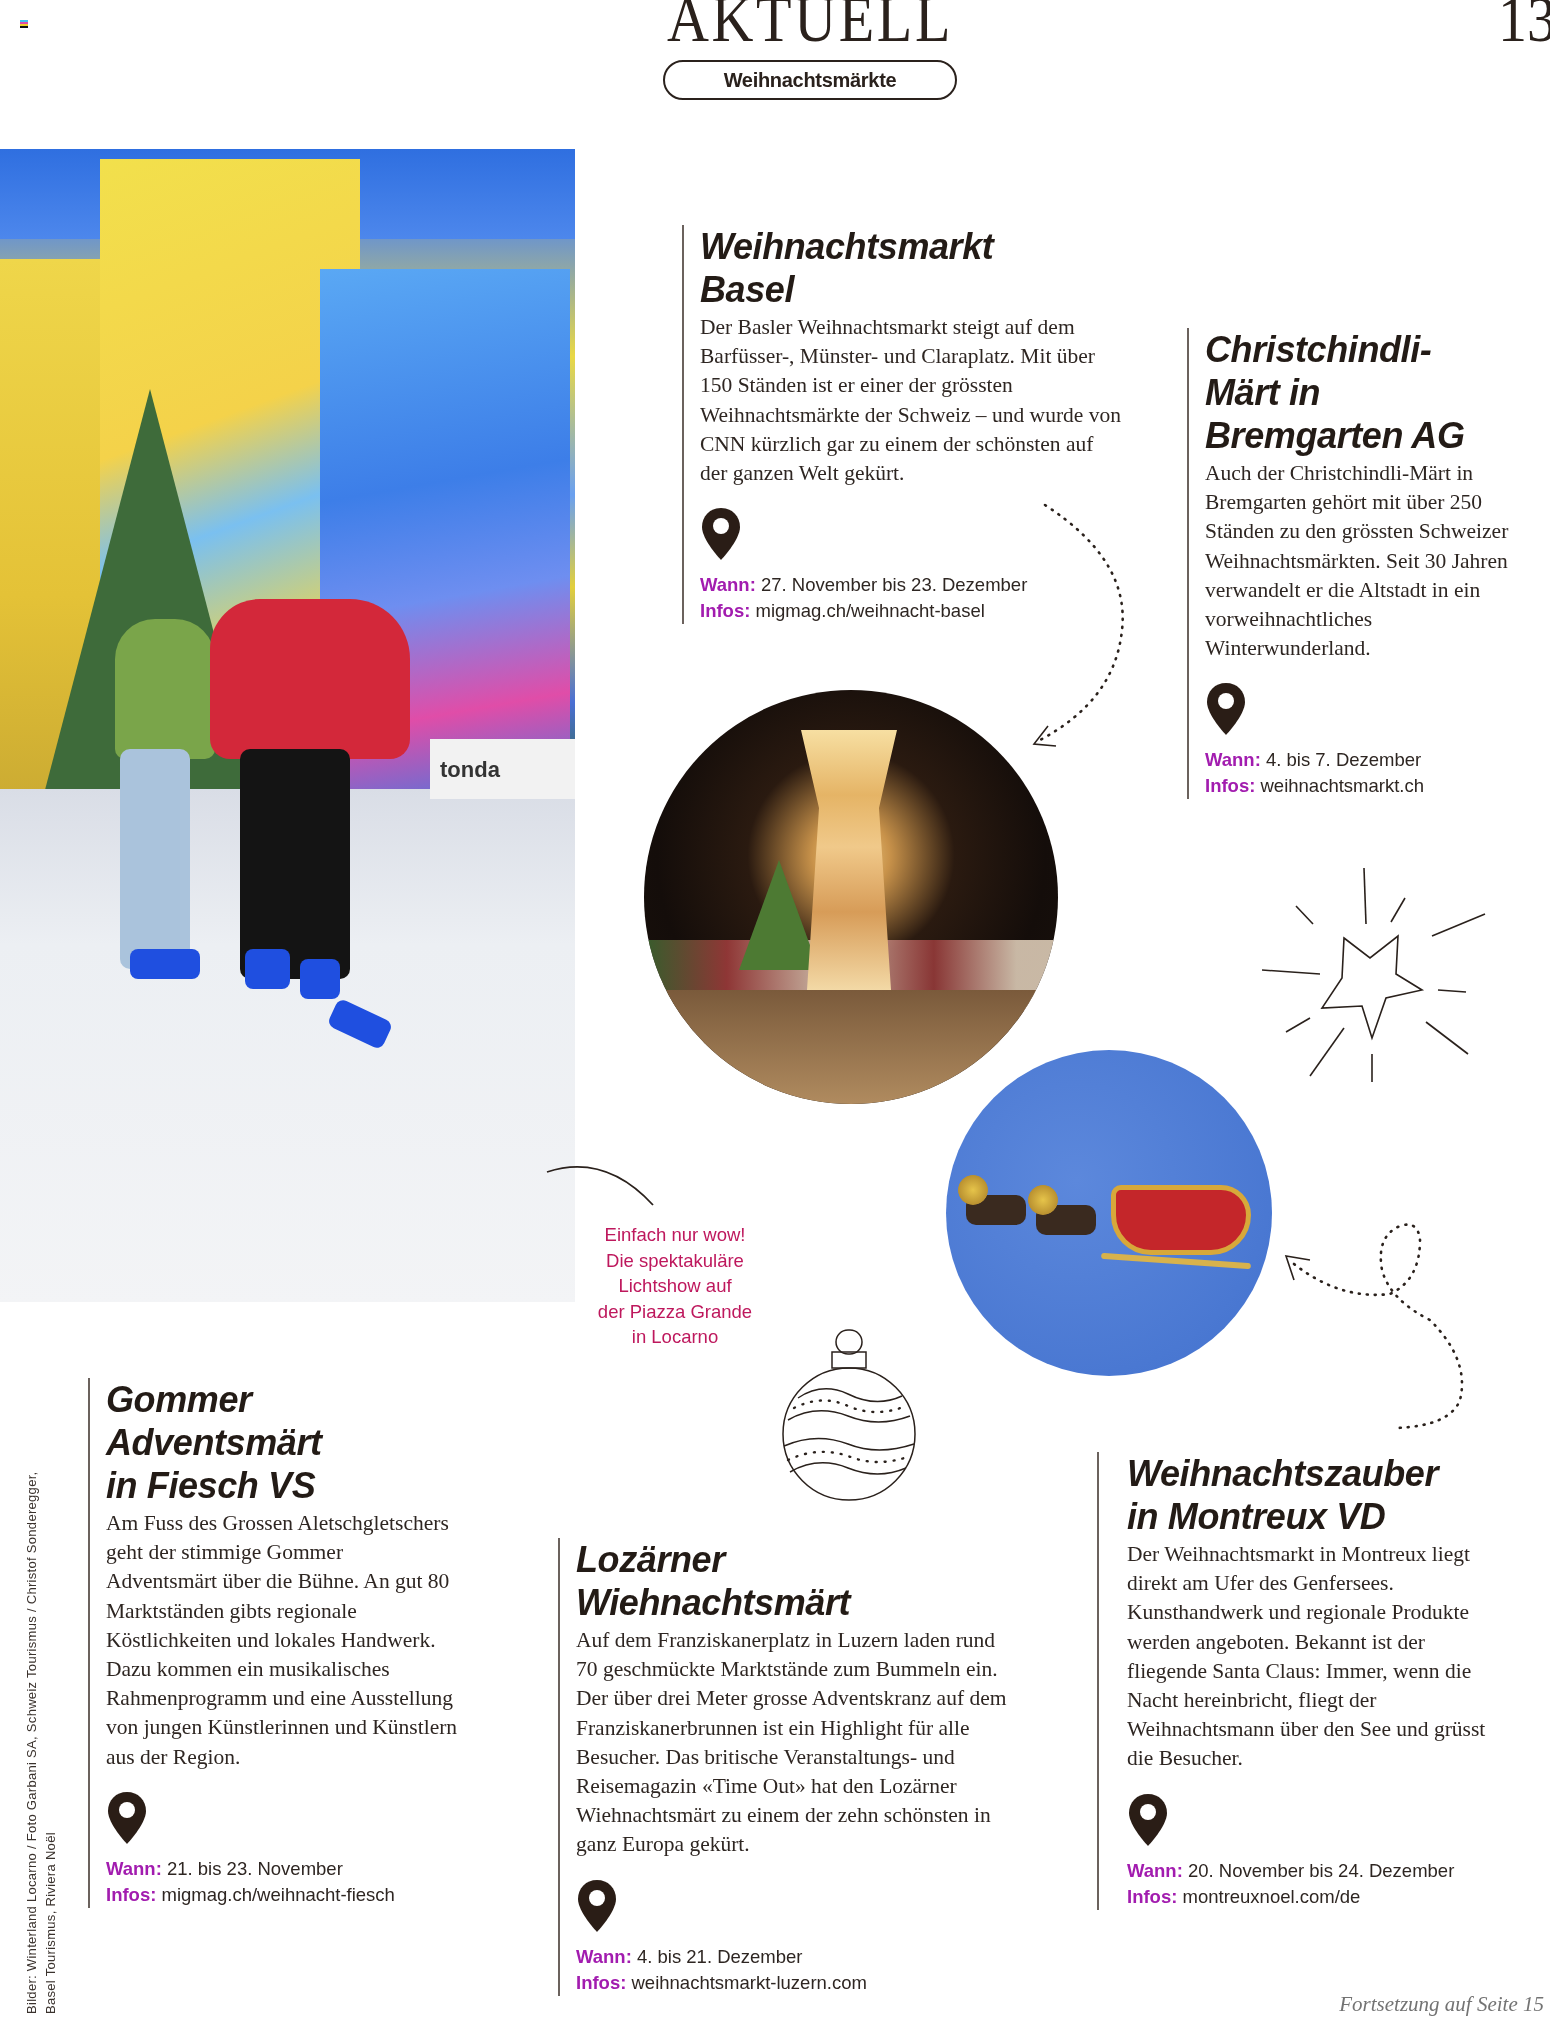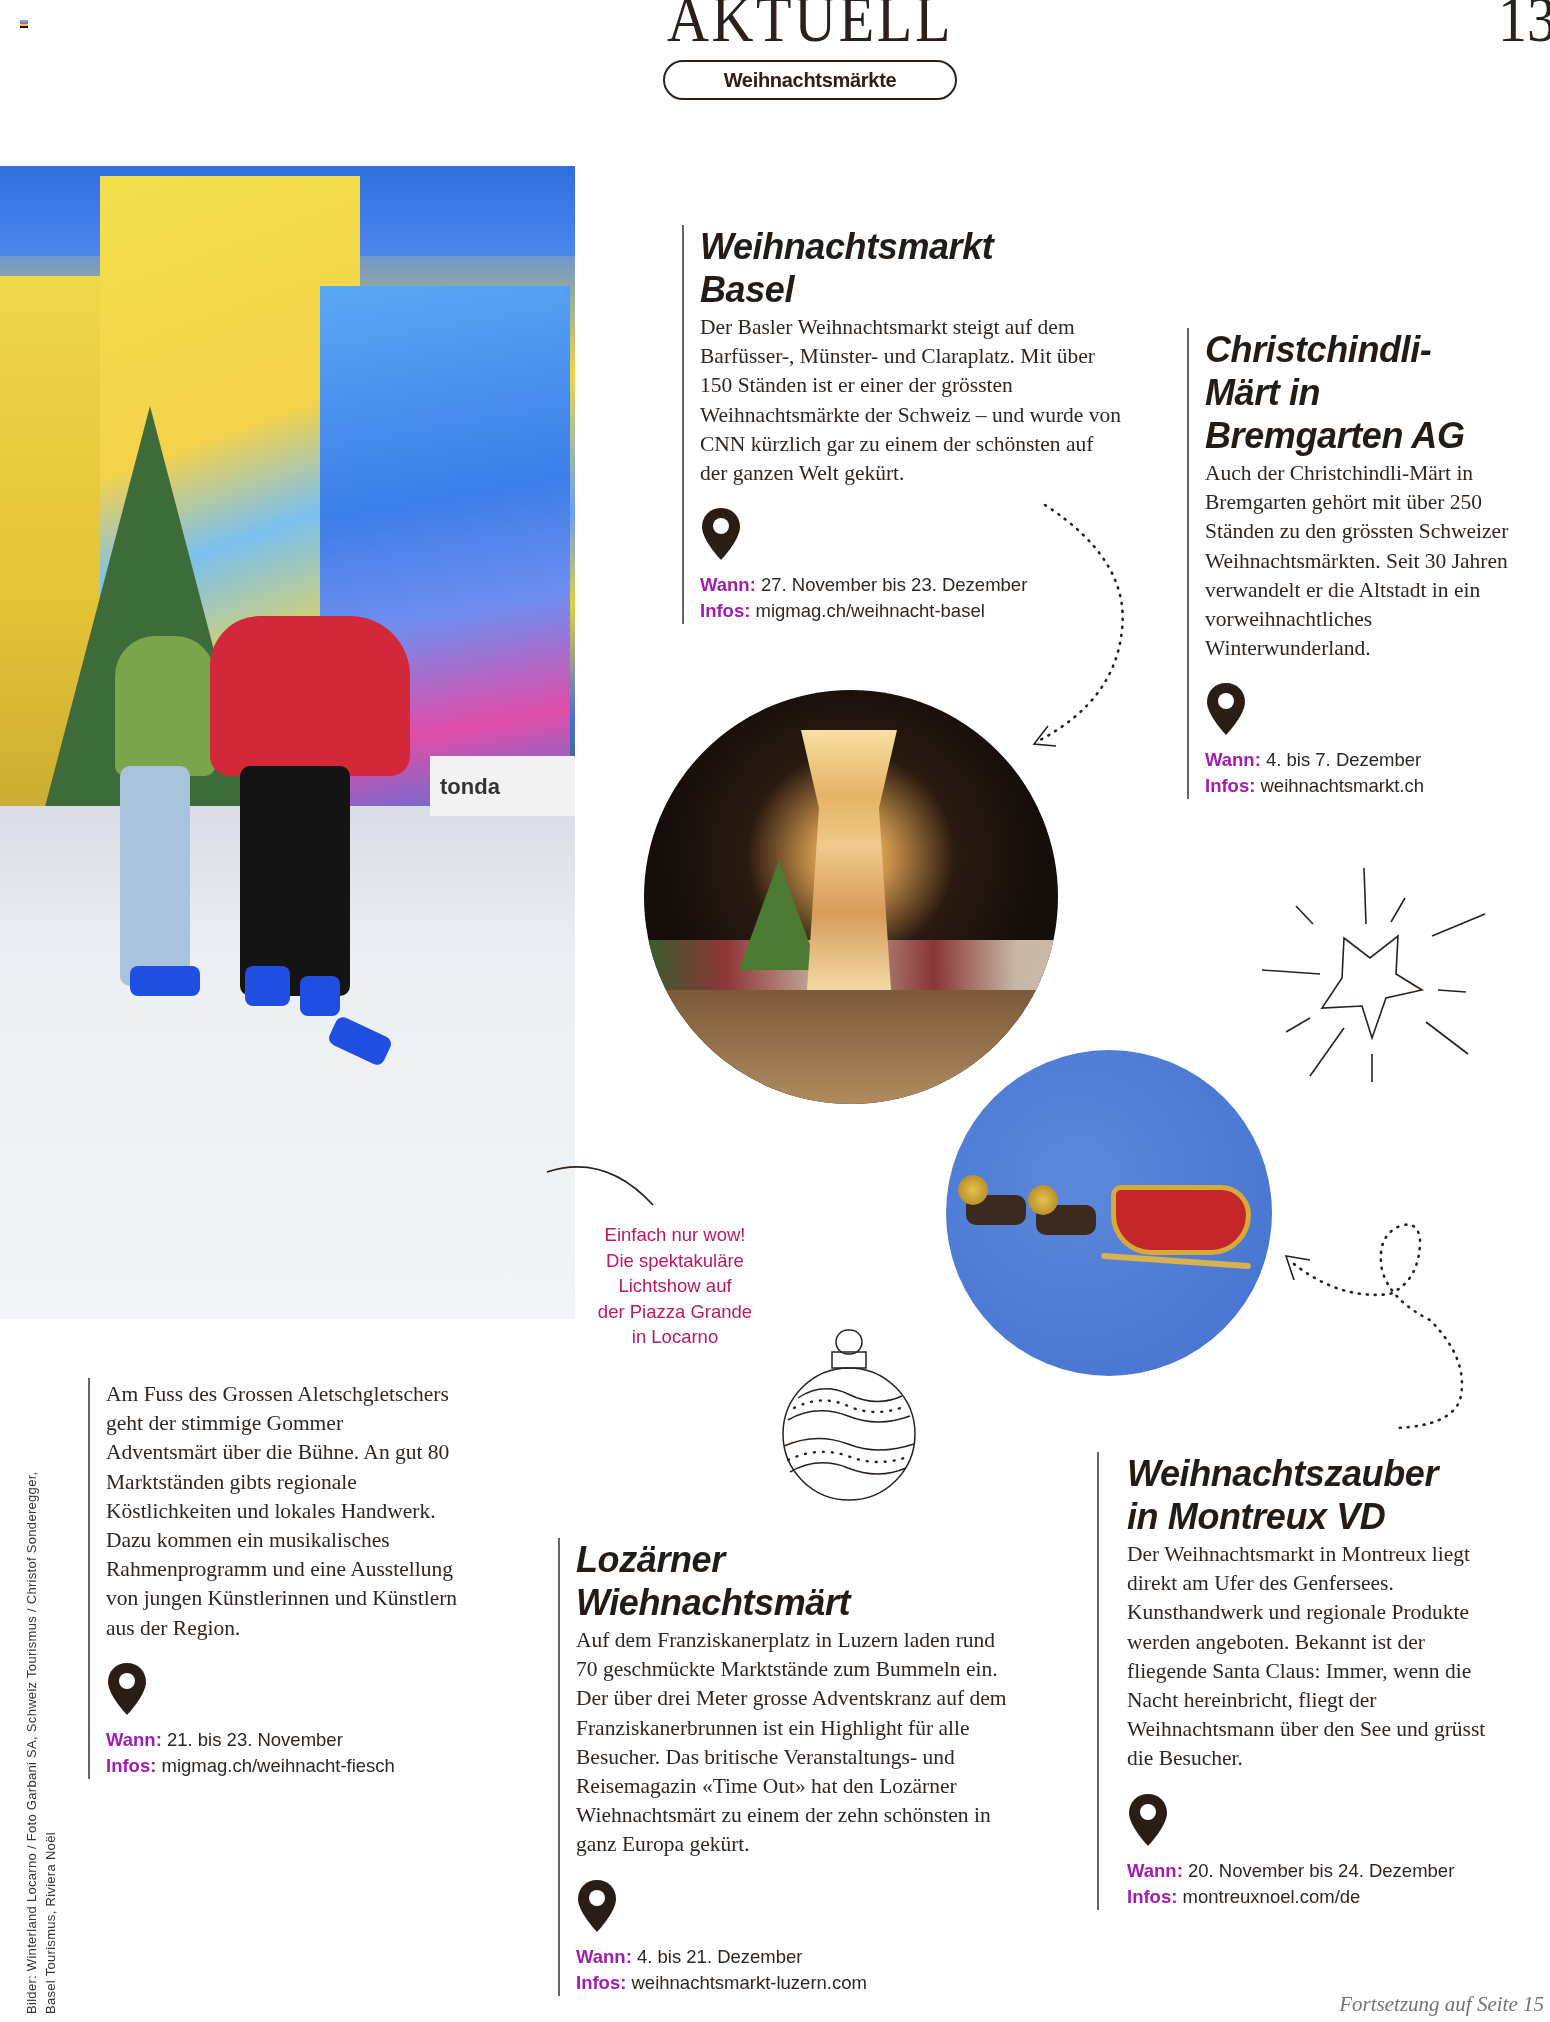--- a/index.html
+++ b/index.html
@@ -38,21 +38,21 @@
   .article p.body {
     font-family: "Liberation Serif", serif; color: #2e2622;
     font-size: 21.5px; line-height: 29.2px; margin-top: 2px;
   }
   .pin { display: block; width: 42px; height: 56px; margin-top: 18px; margin-bottom: 10px; }
   .meta { font-size: 18.5px; line-height: 26px; color: #2e2622; }
   .meta b { font-weight: bold; color: #a21caf; }
 
   
   .photo-locarno {
-    position: absolute; left: 0; top: 166px; width: 575px; height: 1153px; overflow: hidden;
+    position: absolute; left: 0; top: 149px; width: 575px; height: 1153px; overflow: hidden;
     background: linear-gradient(180deg, #3b72d6 0%, #5a8be0 6%, #e9d845 18%, #6aa0f0 30%, #e2cf3c 38%, #4a6fd4 48%, #2f6a38 56%, #7b8c5a 62%, #dbe2ee 70%, #eef0f4 100%);
   }
   .photo-locarno .sky { position:absolute; left:0; top:0; width:100%; height:90px; background: linear-gradient(180deg,#2f6fe0,#4d87ec); }
   .photo-locarno .bldg-left { position:absolute; left:0; top:110px; width:130px; height:560px; background: linear-gradient(180deg,#efd64a,#e4c237 60%,#c9a932); }
   .photo-locarno .bldg-mid { position:absolute; left:100px; top:10px; width:260px; height:660px; background: linear-gradient(160deg,#f2e04c 0%, #f4d24a 40%, #7ac0f0 55%, #f0d64a 75%, #f2c54a 100%); }
   .photo-locarno .bldg-right { position:absolute; left:320px; top:120px; width:250px; height:540px; background: linear-gradient(170deg,#5aa8f4 0%, #3d7ee8 40%, #6e8ef0 60%, #e04da8 80%, #3b7be4 100%); }
   .photo-locarno .tree { position:absolute; left:40px; top:240px; width:0; height:0; border-left:110px solid transparent; border-right:110px solid transparent; border-bottom:420px solid #3e6b3a; }
   .photo-locarno .ice { position:absolute; left:0; top:640px; width:100%; height:520px; background: linear-gradient(180deg,#d9dde6 0%, #eceff3 30%, #f3f4f6 100%); }
   .photo-locarno .skater-red { position:absolute; left:210px; top:450px; width:200px; height:160px; background:#d3283a; border-radius: 50px 60px 20px 20px; }
   .photo-locarno .skater-green { position:absolute; left:115px; top:470px; width:100px; height:140px; background:#7aa54a; border-radius: 40px 40px 10px 10px; }
@@ -222,20 +222,25 @@
   <p class="body">Auch der Christchindli-Märt in Bremgarten gehört mit über 250 Ständen zu den grössten Schweizer Weihnachtsmärkten. Seit 30 Jahren verwandelt er die Altstadt in ein vorweihnachtliches Winterwunderland.</p>
   <svg class="pin" viewBox="0 0 42 56">
       <path d="M21 2C10 2 2 10 2 21c0 13 19 33 19 33s19-20 19-33C40 10 32 2 21 2z" fill="#2a1d16"></path>
       <circle cx="21" cy="20" r="8" fill="#fff"></circle>
     </svg>
   <div class="meta"><b>Wann:</b> <span>4. bis 7. Dezember</span></div>
   <div class="meta"><b>Infos:</b> <span>weihnachtsmarkt.ch</span></div>
 </div>
 
 <div class="article" style="left:88px;top:1378px;width:370px;">
+  <h2>
+    <div>Gommer</div>
+    <div>Adventsmärt</div>
+    <div>in Fiesch VS</div>
+  </h2>
   <p class="body">Am Fuss des Grossen Aletschgletschers geht der stimmige Gommer Adventsmärt über die Bühne. An gut 80 Marktständen gibts regionale Köstlichkeiten und lokales Handwerk. Dazu kommen ein musikalisches Rahmenprogramm und eine Ausstellung von jungen Künstlerinnen und Künstlern aus der Region.</p>
   <svg class="pin" viewBox="0 0 42 56">
       <path d="M21 2C10 2 2 10 2 21c0 13 19 33 19 33s19-20 19-33C40 10 32 2 21 2z" fill="#2a1d16"></path>
       <circle cx="21" cy="20" r="8" fill="#fff"></circle>
     </svg>
   <div class="meta"><b>Wann:</b> <span>21. bis 23. November</span></div>
   <div class="meta"><b>Infos:</b> <span>migmag.ch/weihnacht-fiesch</span></div>
 </div>
 
 <div class="article" style="left:558px;top:1538px;width:460px;">

